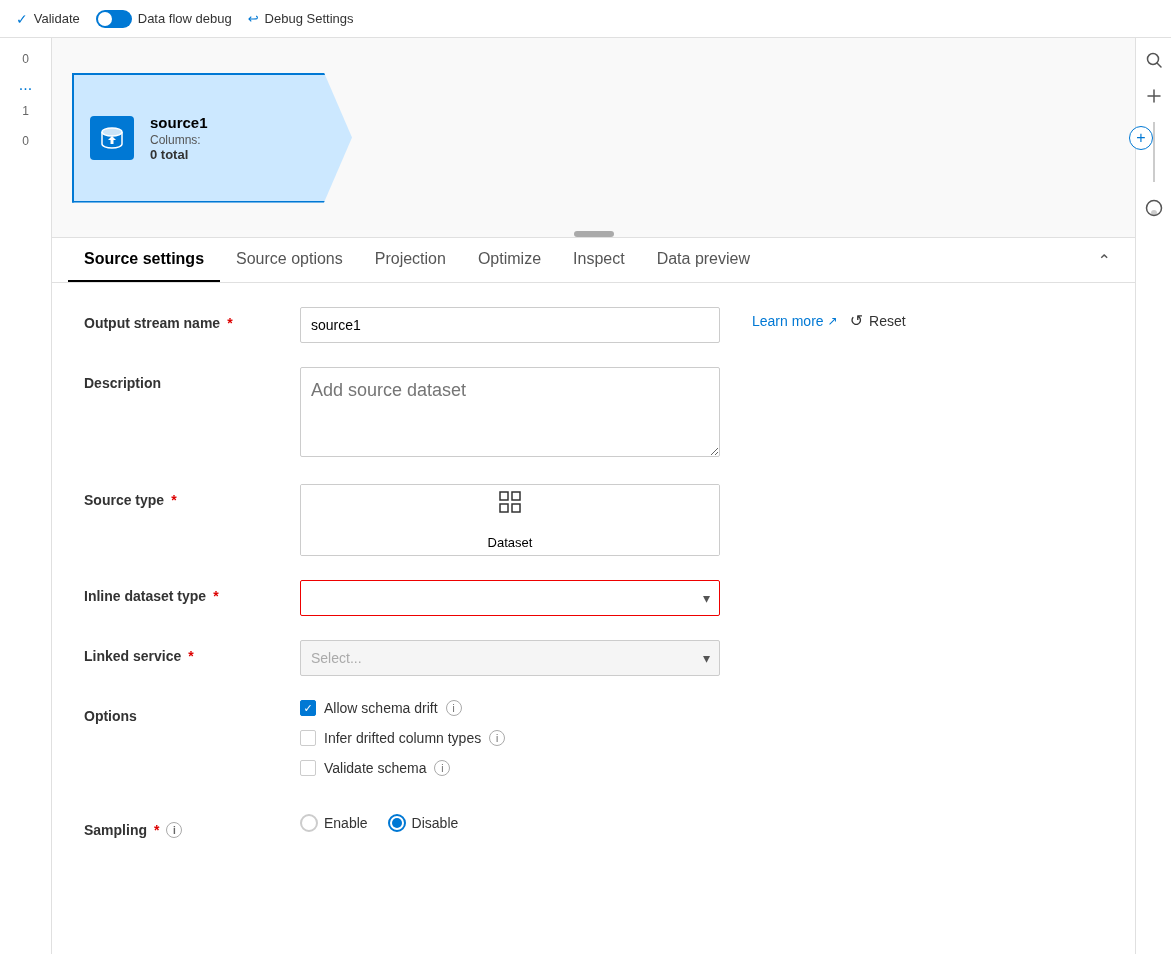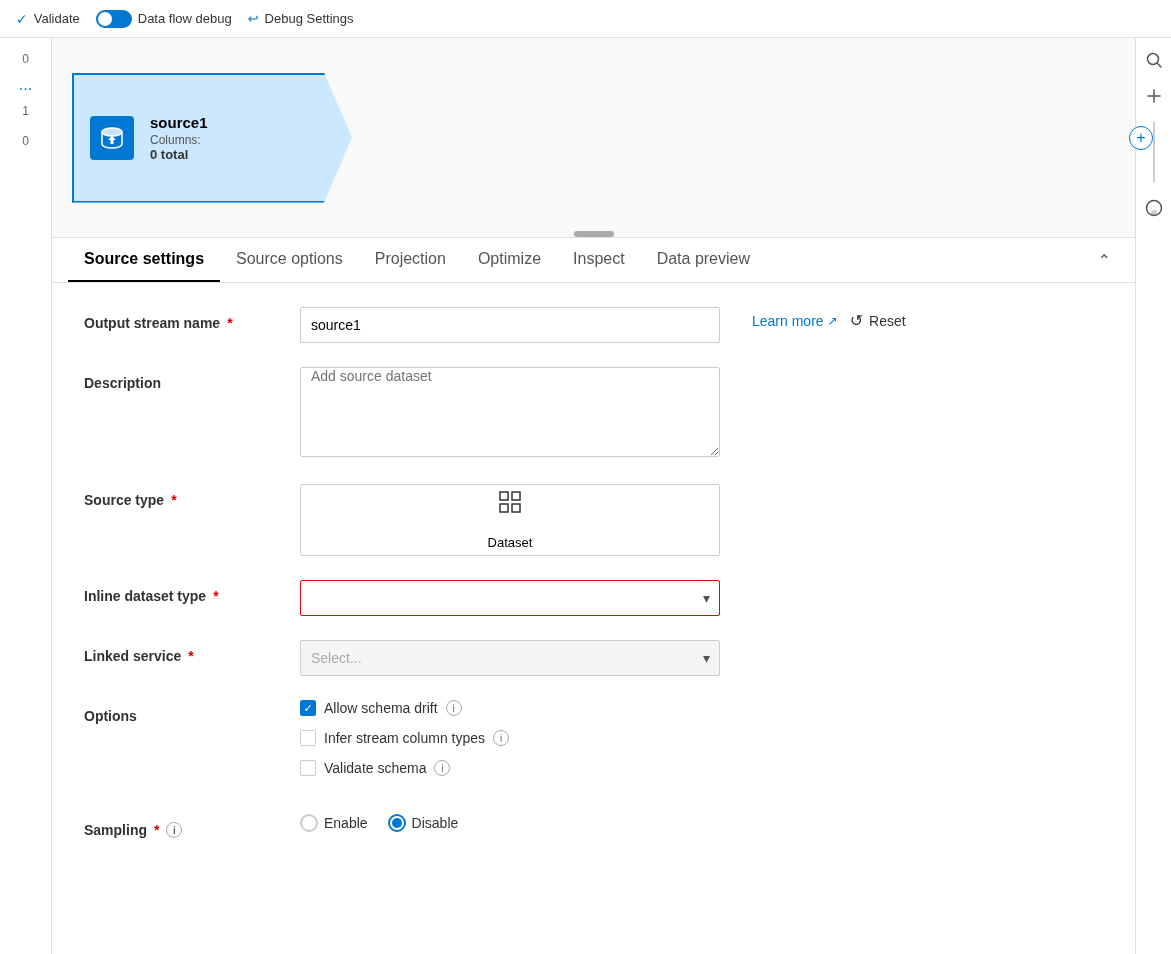--- a/index.html
+++ b/index.html
@@ -256,22 +256,22 @@
       padding: 6px 10px;
       font-size: 14px;
       outline: none;
     }
 
     .textarea-input {
       width: 100%;
       height: 90px;
       border: 1px solid #ccc;
       border-radius: 2px;
-      padding: 0 10px;
-      font-size: 14px;
+      padding: 12px 10px;
+      font-size: 18px;
       resize: vertical;
       outline: none;
       color: #aaa;
     }
 
     .learn-more-link {
       color: #0078d4;
       text-decoration: none;
       display: flex;
       align-items: center;
@@ -592,21 +592,21 @@
             <span>Options</span>
           </div>
           <div class="form-input-area">
             <div class="checkbox-row">
               <div class="checkbox-custom checked"></div>
               <span>Allow schema drift</span>
               <span class="info-icon">i</span>
             </div>
             <div class="checkbox-row">
               <div class="checkbox-custom"></div>
-              <span>Infer stream column types</span>
+              <span>Infer drifted column types</span>
               <span class="info-icon">i</span>
             </div>
             <div class="checkbox-row">
               <div class="checkbox-custom"></div>
               <span>Validate schema</span>
               <span class="info-icon">i</span>
             </div>
           </div>
         </div>
 

